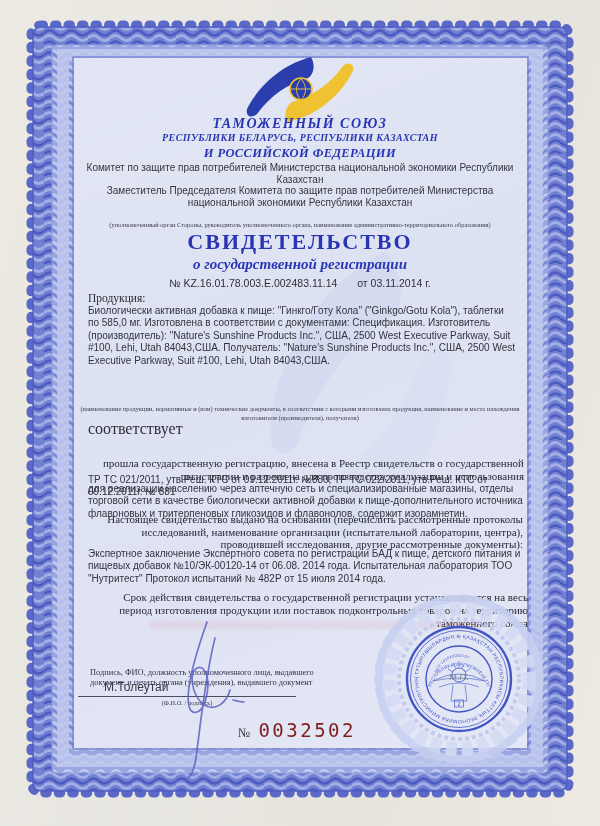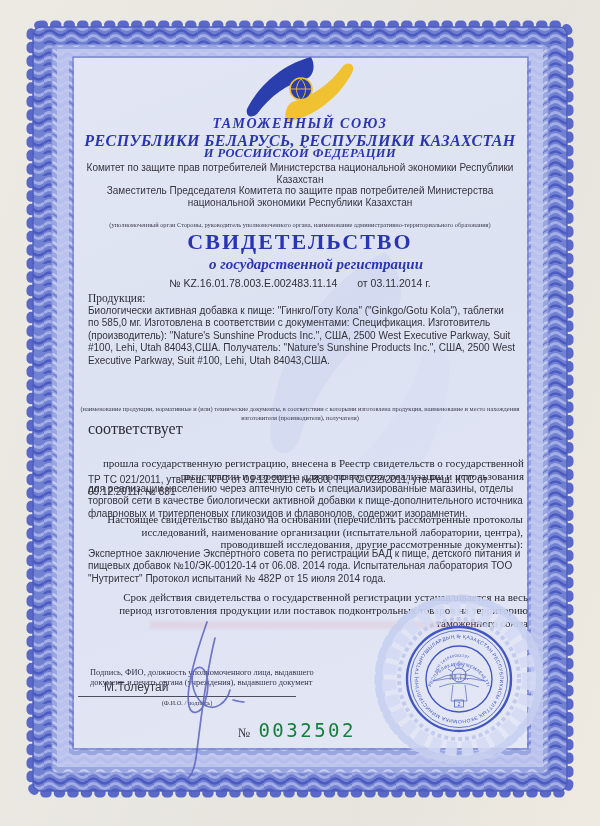--- a/index.html
+++ b/index.html
@@ -10,49 +10,49 @@
   }
   .abs{position:absolute;}
   #panel{
     left:74px;top:58px;width:453px;height:690px;
     background:linear-gradient(160deg,#e2e6f4 0%,#dde2f2 40%,#dfe3f3 70%,#e4e7f5 100%);
   }
   
   .center{text-align:center;}
   .blue{color:#2a35b4;}
   .union1{left:75px;top:116px;width:450px;font-size:14px;font-weight:bold;font-style:italic;letter-spacing:1.5px;}
-  .union2{left:75px;top:132px;width:450px;font-size:16px;font-weight:bold;font-style:italic;letter-spacing:.4px;}
+  .union2{left:75px;top:132px;width:450px;font-size:10px;font-weight:bold;font-style:italic;letter-spacing:.4px;}
   .union3{left:75px;top:146px;width:450px;font-size:12.5px;font-weight:bold;font-style:italic;letter-spacing:.4px;}
   .authority{left:80px;top:162px;width:440px;font-family:"Liberation Sans",sans-serif;font-size:10px;line-height:11.5px;color:#35353f;}
   .authority + .authority{top:185px;}
   .tinynote{font-size:6.4px;color:#3c3c50;line-height:8.6px;}
   .note1{left:78px;top:221px;width:444px;}
   .title-main{left:75px;top:229px;width:450px;font-size:22px;font-weight:bold;letter-spacing:2px;}
-  .title-sub{left:75px;top:256px;width:450px;font-size:15px;font-weight:bold;font-style:italic;margin-left:16px;}
+  .title-sub{left:75px;top:256px;width:450px;font-size:15px;font-weight:bold;font-style:italic;}
   .numline{left:75px;top:277px;width:450px;font-family:"Liberation Sans",sans-serif;font-size:10.5px;color:#2f2f38;}
   .numline .gap{display:inline-block;width:14px;}
   .prod-label{left:88px;top:292px;font-size:11.5px;}
   .sanspara{font-family:"Liberation Sans",sans-serif;font-size:10px;line-height:12.4px;color:#33333d;}
   .serifpara{font-size:11px;line-height:13px;color:#2a2a36;text-align:right;}
   .prod-desc{left:88px;top:305px;width:428px;}
   .note2{left:80px;top:405px;width:440px;}
   .conforms{left:88px;top:420px;font-size:16px;}
   .regs{left:88px;top:426px;width:432px;margin-top:48px;}
   .passed{left:88px;top:457px;width:436px;}
   .usage{left:88px;top:483px;width:436px;}
   .basis-intro{left:85px;top:513px;width:438px;text-indent:6px;line-height:12.6px;}
   .basis-docs{left:88px;top:548px;width:434px;}
   .validity{left:88px;top:591px;width:440px;line-height:13.2px;}
   .sig-caption{left:90px;top:668px;width:250px;font-size:8.4px;line-height:9.6px;color:#33334a;}
   .sig-name{left:104px;top:680px;font-family:"Liberation Sans",sans-serif;font-size:12px;color:#3a3a44;}
   .sig-line{left:78px;top:696px;width:218px;border-bottom:1px solid #4d4d5c;height:0;}
   .sig-note{left:78px;top:699px;width:218px;font-size:6.4px;color:#3c3c50;}
   .serial{left:238px;top:719px;white-space:nowrap;}
   .serial .no{font-size:13px;color:#3a3a42;margin-right:8px;}
-  .serial .digits{font-family:"DejaVu Sans Mono",monospace;font-size:19px;letter-spacing:2.5px;color:#15803d;}
+  .serial .digits{font-family:"DejaVu Sans Mono",monospace;font-size:19px;letter-spacing:2.5px;color:#7f1d1d;}
   .bleed{left:150px;top:621px;width:330px;height:8px;background:rgba(225,120,140,.12);filter:blur(1px);}
   svg text{font-family:"Liberation Sans",sans-serif;}
 </style>
 </head>
 <body>
 
 <svg class="abs" style="left:0;top:0;" width="600" height="826" viewBox="0 0 600 826">
   <defs>
     <pattern id="gpat" width="22" height="22" patternUnits="userSpaceOnUse">
       <rect width="22" height="22" fill="#7181d1"></rect>

